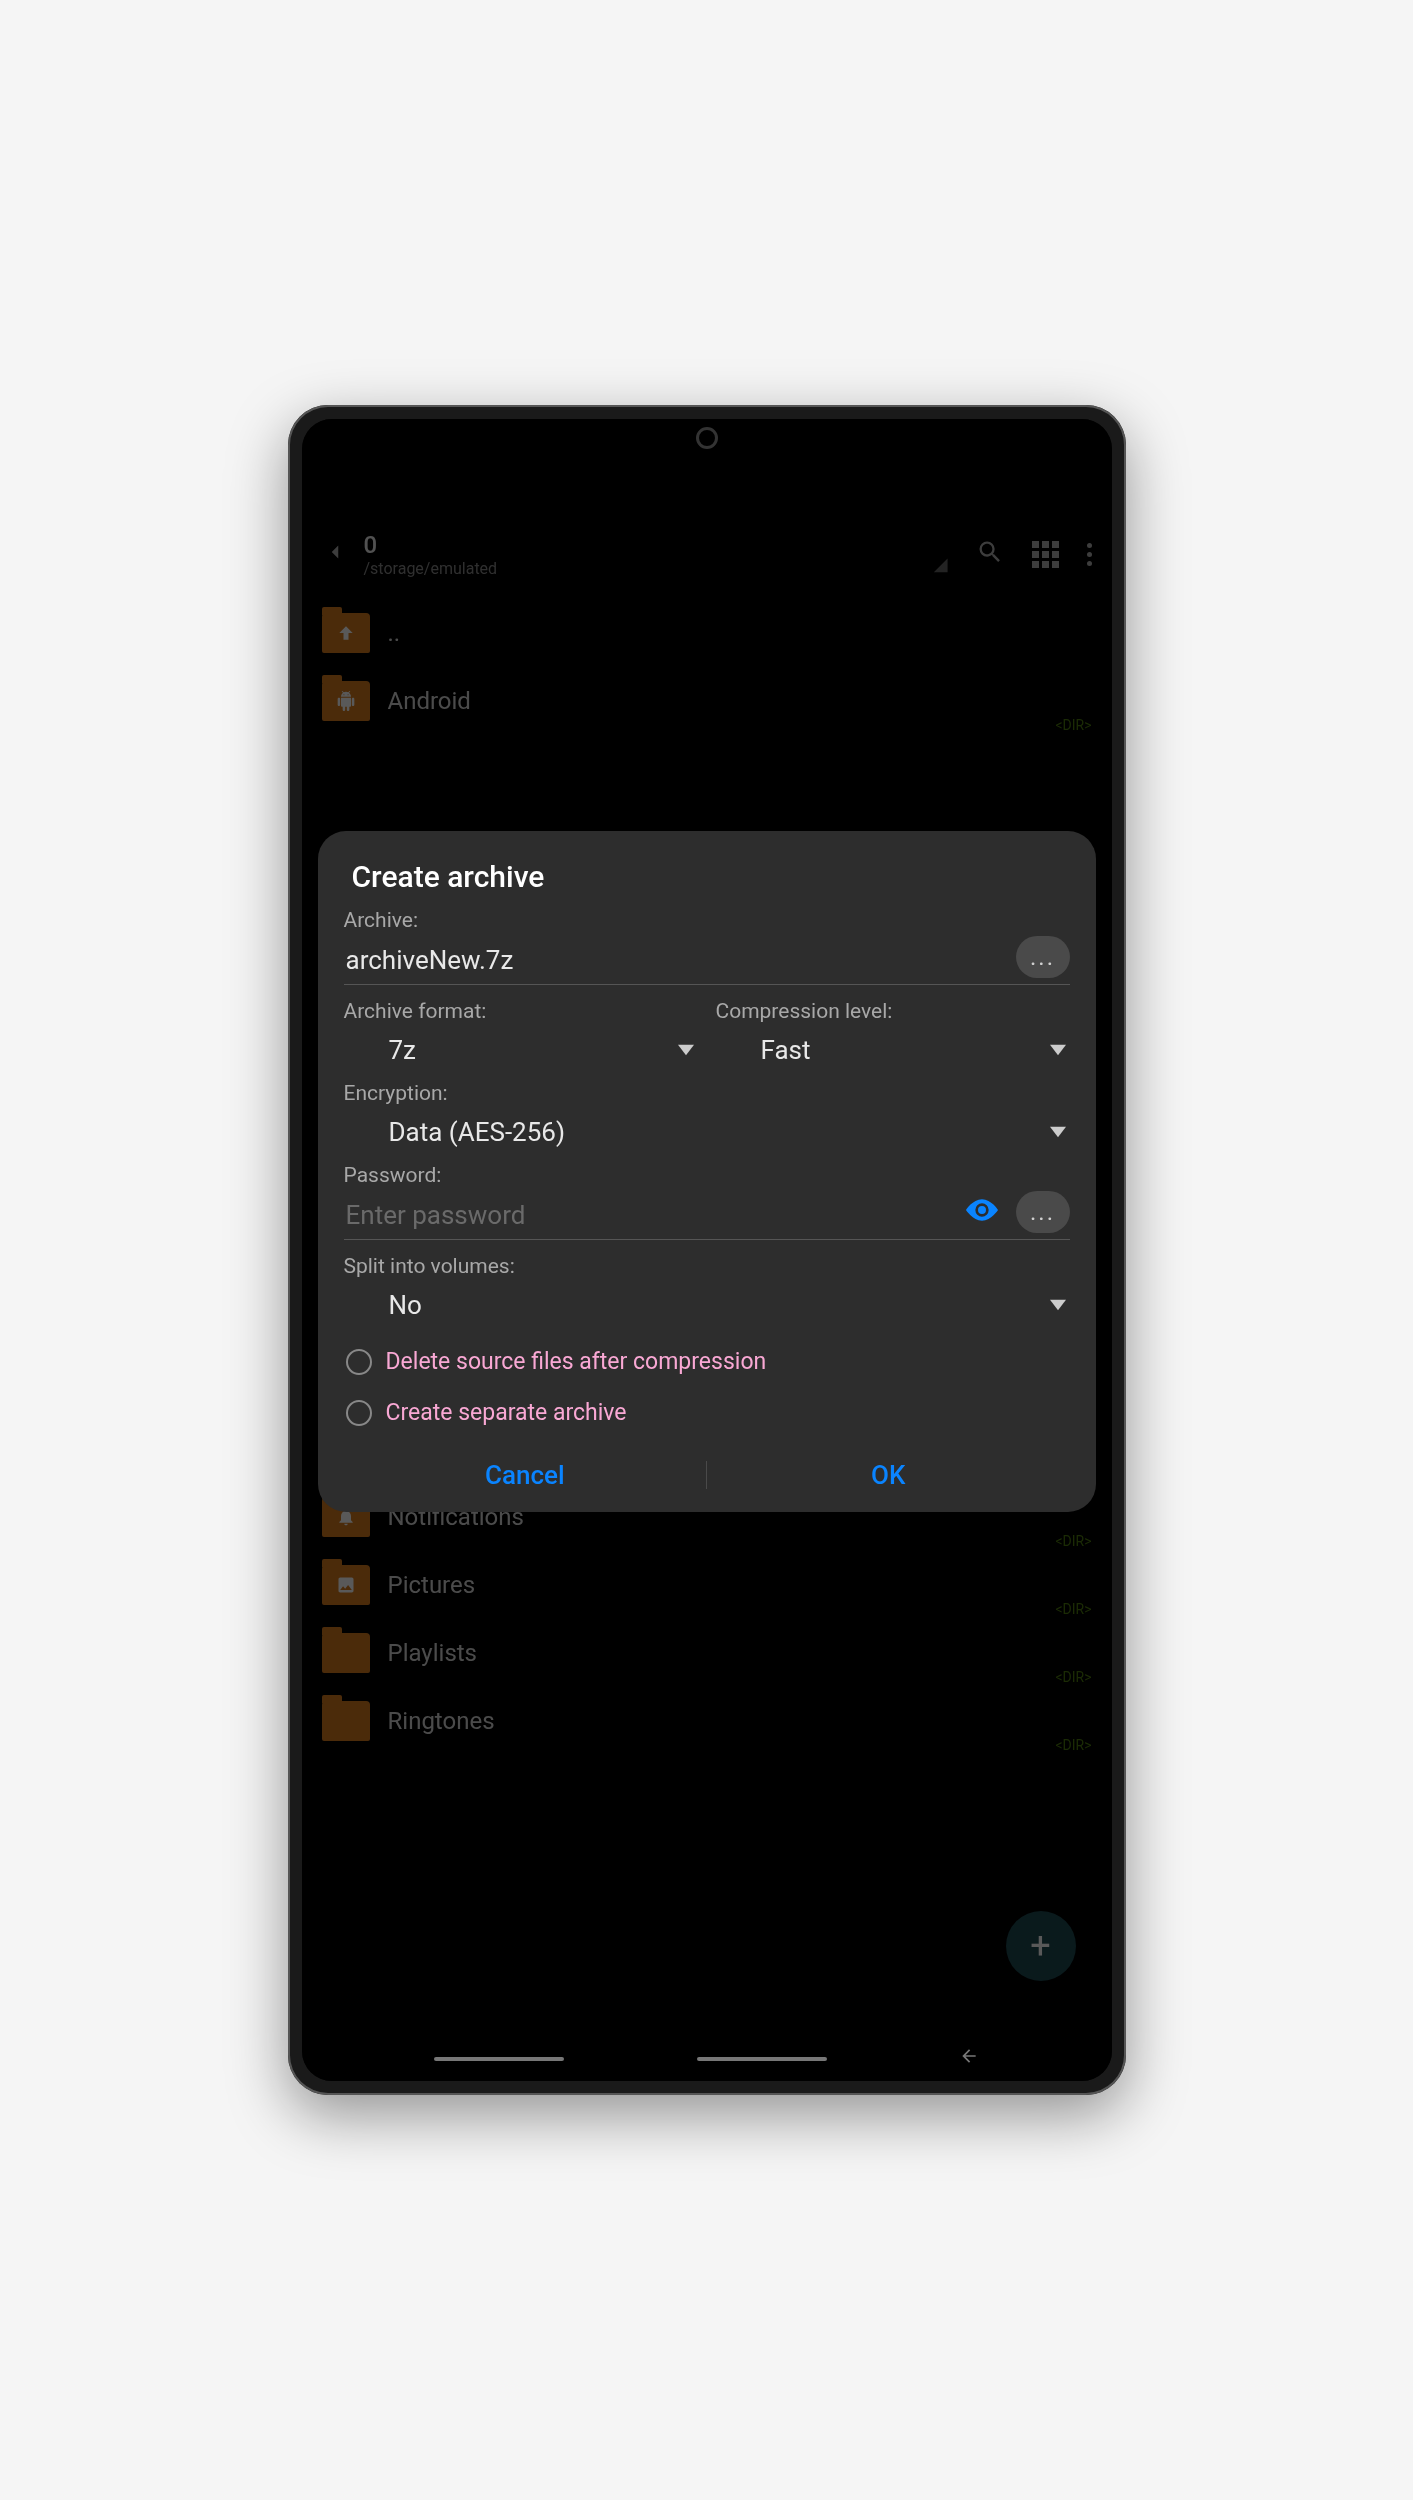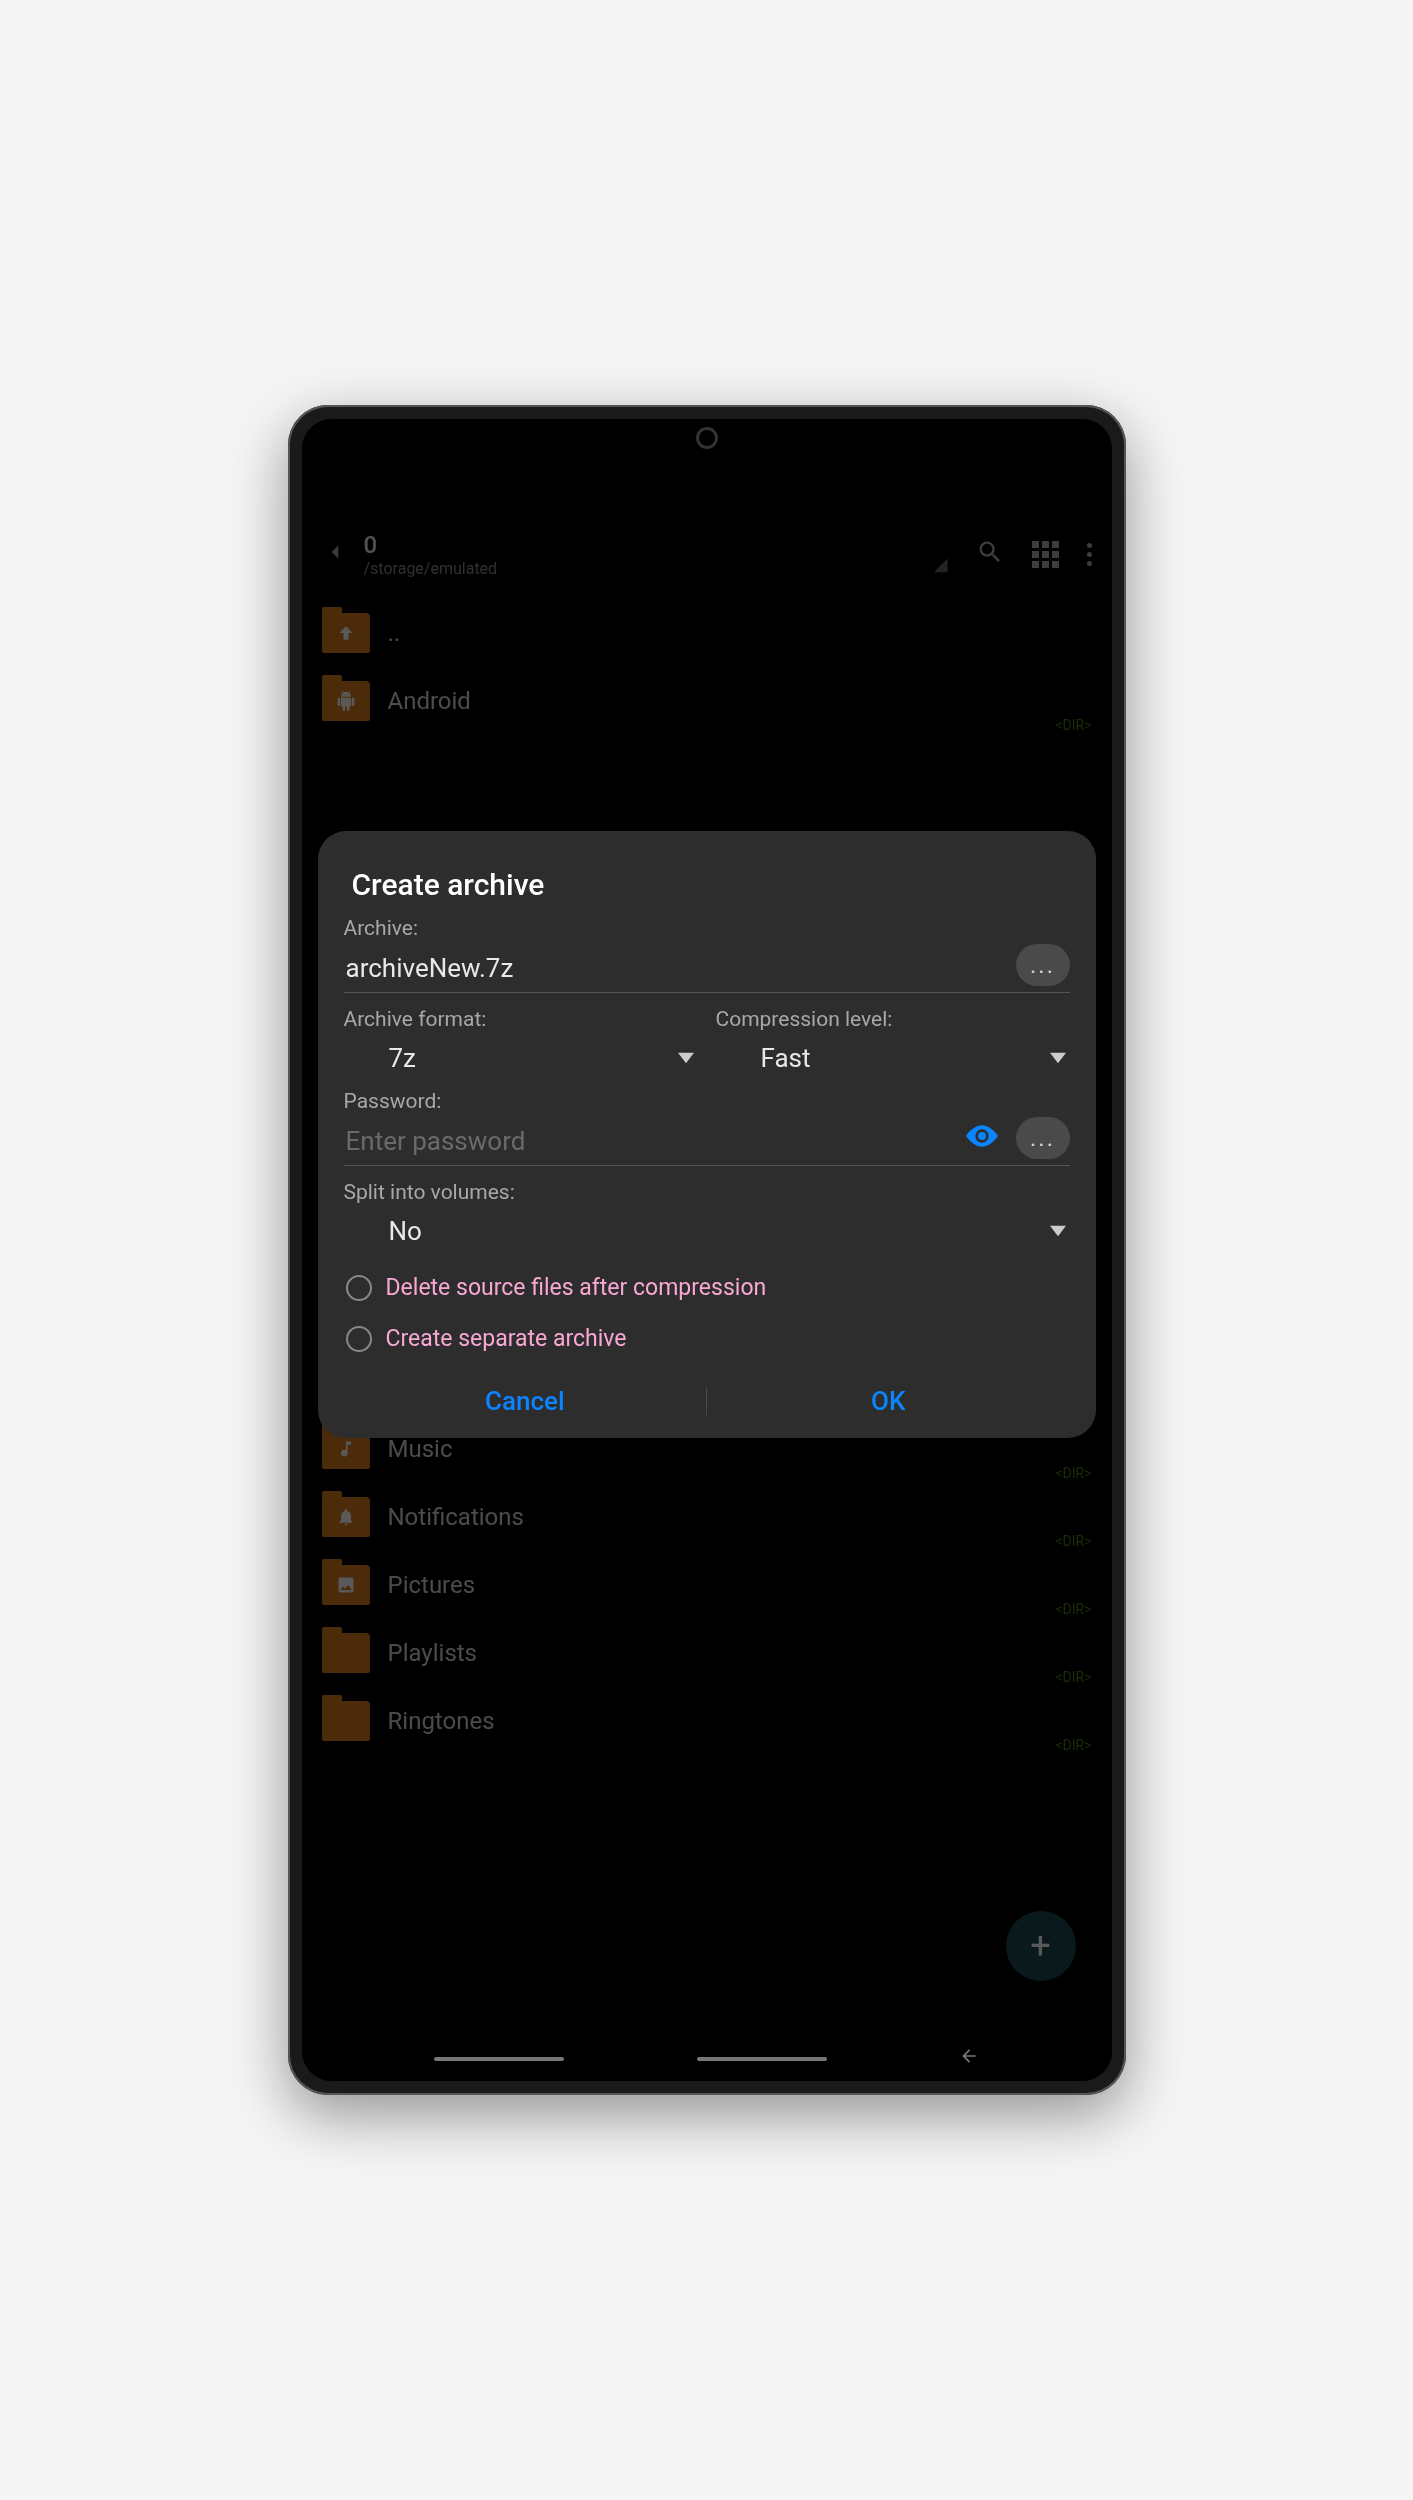--- a/index.html
+++ b/index.html
@@ -80,21 +80,21 @@
   background: rgba(0,0,0,0.65);
   z-index: 5;
 }
 
 
 .dialog {
   position: absolute;
   left: 16px; right: 16px; top: 412px;
   background: #2d2d2d;
   border-radius: 28px;
-  padding: 36px 26px 14px 26px;
+  padding: 28px 26px 14px 26px;
   z-index: 10;
   color: #e8e8e8;
 }
 .dialog-title { font-size: 30px; font-weight: 500; margin-bottom: 14px; margin-left: 8px; color: #fff; }
 .field-label { color: #a8a8a8; font-size: 21px; margin-bottom: 4px; }
 .input-row { display: flex; align-items: center; gap: 10px; border-bottom: 1px solid #555; margin-bottom: 14px; }
 .text-input {
   flex: 1; background: transparent; border: none; outline: none;
   color: #e8e8e8; font-size: 26px; padding: 8px 2px;
 }
@@ -318,20 +318,29 @@
           <div class="field-label">Compression level:</div>
           <div class="dropdown-row">
             <span class="dropdown-value">Fast</span>
             <span class="dropdown-caret"><svg viewBox="0 0 12 8">
                   <path d="M0 0l6 8 6-8z"></path>
                 </svg></span>
           </div>
         </div>
       </div>
 
+      <div class="section">
+        <div class="field-label">Encryption:</div>
+        <div class="dropdown-row">
+          <span class="dropdown-value">Data (AES-256)</span>
+          <span class="dropdown-caret"><svg viewBox="0 0 12 8">
+                <path d="M0 0l6 8 6-8z"></path>
+              </svg></span>
+        </div>
+      </div>
 
       <div class="field-label">Password:</div>
       <div class="input-row">
         <input class="text-input" placeholder="Enter password" style="">
         <span class="eye-btn">
           <svg viewBox="0 0 24 16">
               <path d="M12 0C5 0 0 8 0 8s5 8 12 8 12-8 12-8-5-8-12-8zm0 13a5 5 0 110-10 5 5 0 010 10zm0-8a3 3 0 100 6 3 3 0 000-6z"></path>
             </svg>
         </span>
         <div class="ellipsis-btn">...</div>

